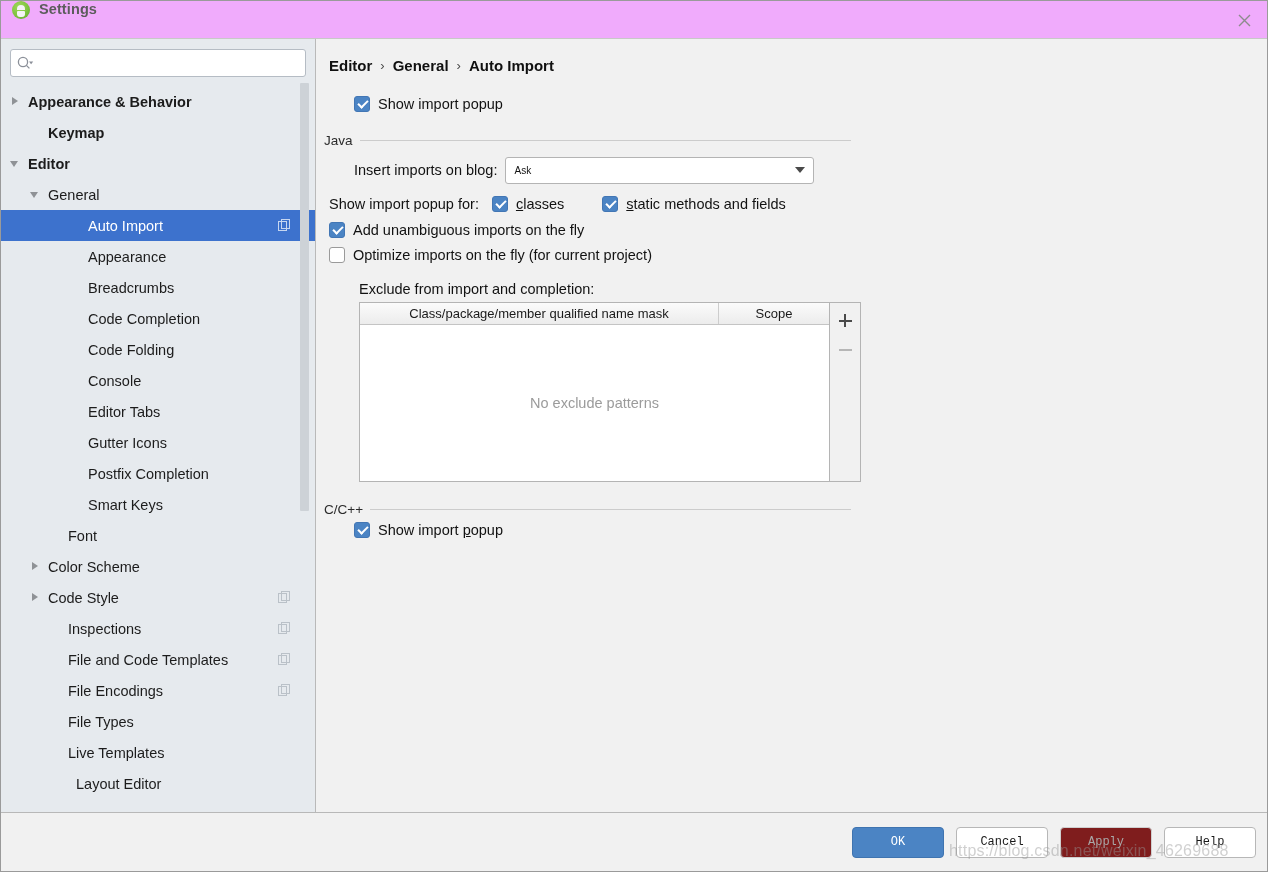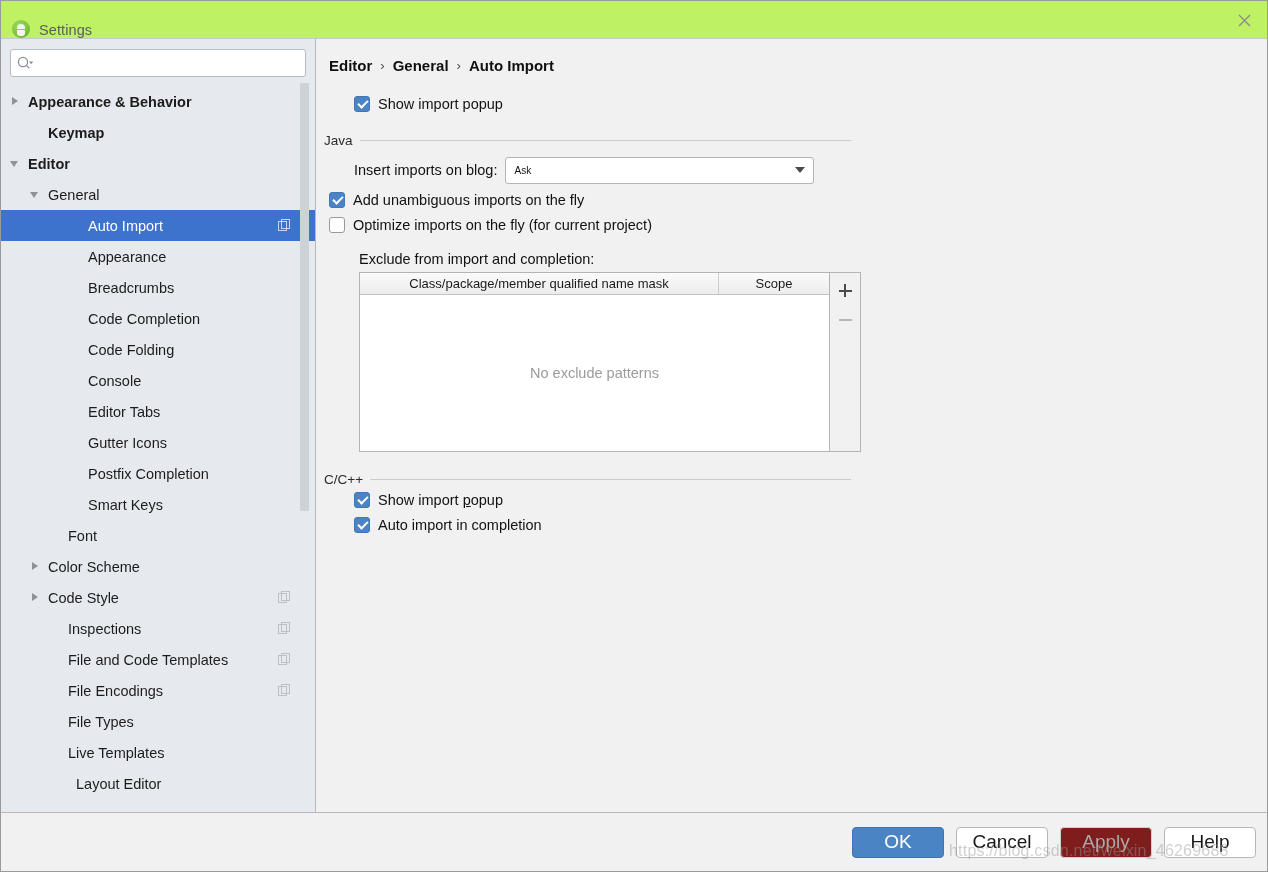--- a/index.html
+++ b/index.html
@@ -21,25 +21,26 @@
     box-sizing: border-box;
     border: 1px solid #9a9a9a;
     background: #f1f1f1;
     display: flex;
     flex-direction: column;
   }
 
   
   #titlebar {
     height: 37px;
-    background: #bef264;
-    display: flex;
-    align-items: flex-end;
+    background: #f0abfc;
+    display: flex;
+    align-items: flex-start;
     flex: 0 0 auto;
     position: relative;
+    font-weight: bold;
   }
   #app-icon {
     width: 18px; height: 18px;
     margin-left: 11px; margin-right: 9px;
     border-radius: 50%;
     background: radial-gradient(circle at 38% 32%, #9fd959 0%, #7fc33f 55%, #5aa62a 100%);
     position: relative;
     flex: 0 0 auto;
   }
   #app-icon .robot-head {
@@ -382,27 +383,27 @@
     align-items: center;
     justify-content: flex-end;
     padding-right: 11px;
     gap: 12px;
     position: relative;
   }
   .btn {
     height: 31px;
     min-width: 92px;
     border-radius: 4px;
-    font-size: 19px;
+    font-size: 12px;
     display: flex;
     align-items: center;
     justify-content: center;
     box-sizing: border-box;
     cursor: default;
-    font-family: Liberation Sans, sans-serif;
+    font-family: Liberation Mono, monospace;
   }
   .btn.primary {
     background: #4b84c4;
     border: 1px solid #3f74b0;
     color: #ffffff;
   }
   .btn.normal {
     background: #ffffff;
     border: 1px solid #b7b7b7;
     color: #181818;
@@ -617,20 +618,32 @@
         <div class="group-body">
 
           <div id="paste-row">
             <span id="paste-label">Insert imports on blog:</span>
             <div id="paste-combo">
               <span class="val">Ask</span>
               <span class="arrow"></span>
             </div>
           </div>
 
+          <div id="popup-for-row">
+            <span class="lbl">Show import popup for:</span>
+            <span class="cb-pair">
+              <span class="checkbox on"></span>
+              <span class="cb-label"><span class="mn">c</span><span>lasses</span></span>
+            </span>
+            <span class="gap"></span>
+            <span class="cb-pair">
+              <span class="checkbox on"></span>
+              <span class="cb-label"><span class="mn">s</span><span>tatic methods and fields</span></span>
+            </span>
+          </div>
 
           <div class="cb-row" style="margin-left:-25px;">
             <span class="checkbox on"></span>
             <span class="cb-label">Add unambiguous imports on the fly</span>
           </div>
 
           <div class="cb-row" style="margin-left:-25px;">
             <span class="checkbox off"></span>
             <span class="cb-label">Optimize imports on the fly (for current project)</span>
           </div>
@@ -661,24 +674,20 @@
       <div class="group" style="margin-top:20px;">
         <div class="group-head">
           <span>C/C++</span>
           <span class="rule"></span>
         </div>
         <div class="group-body">
           <div class="cb-row">
             <span class="checkbox on"></span>
             <span class="cb-label"><span>Show import </span><span class="mn">p</span><span>opup</span></span>
           </div>
-          <div class="cb-row">
-            <span class="checkbox on"></span>
-            <span class="cb-label">Auto import in completion</span>
-          </div>
         </div>
       </div>
 
     </div>
   </div>
 
   <div id="footer">
     <div class="btn primary">OK</div>
     <div class="btn normal">Cancel</div>
     <div class="btn disabled">Apply</div>

